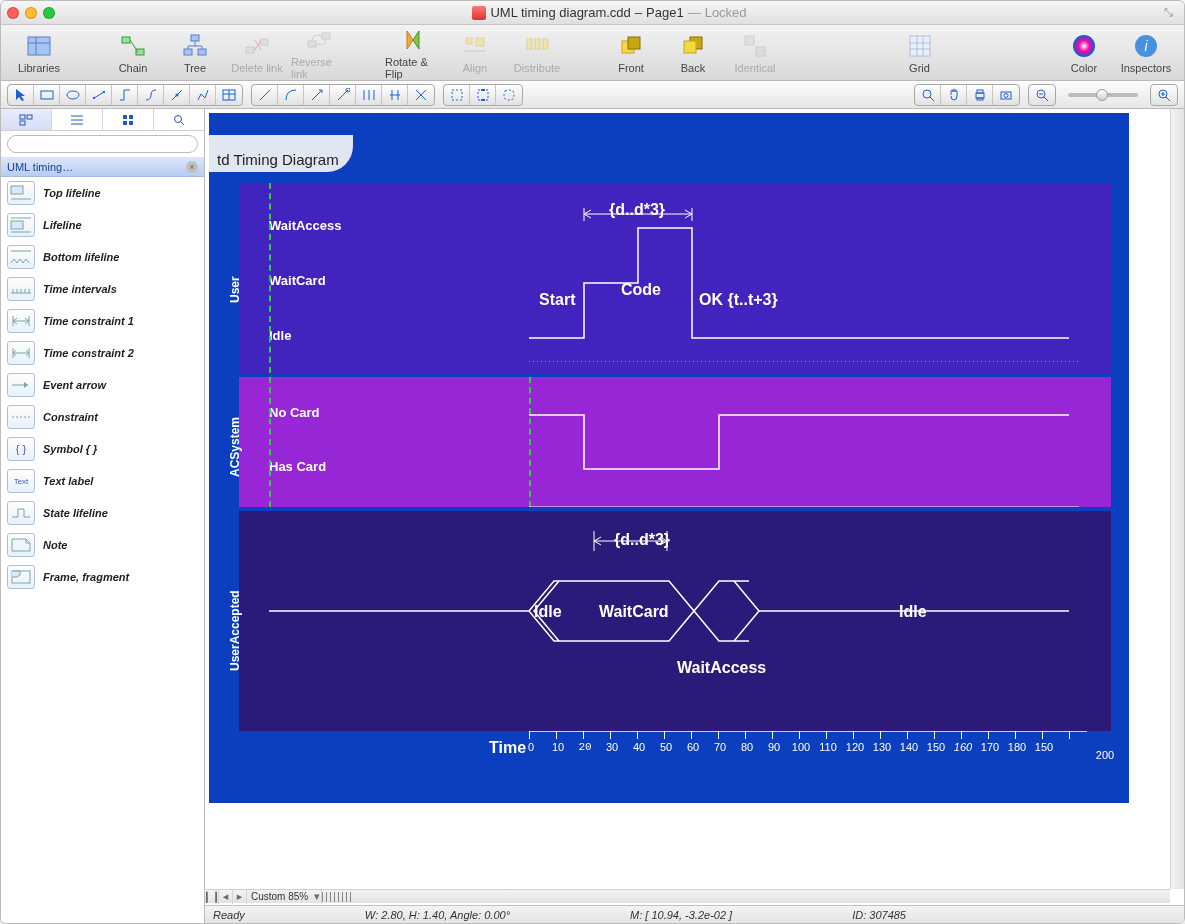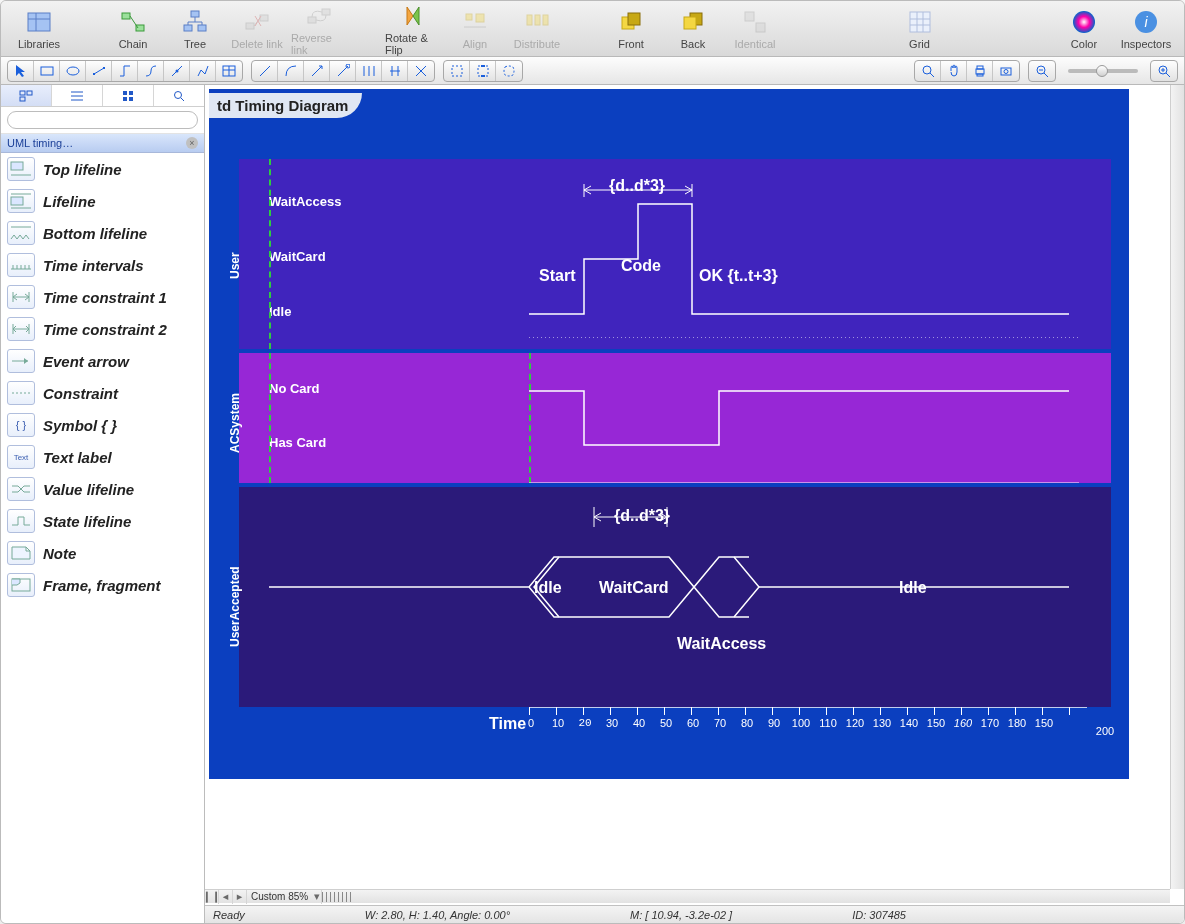--- a/index.html
+++ b/index.html
@@ -36,26 +36,26 @@
 .sidetab.act { background: linear-gradient(#e8eefc,#d4def5); }
 .search-row { padding: 4px 6px; border-bottom: 1px solid #e3e3e3; }
 .search-box { width: 100%; height: 18px; border: 1px solid #bcbcbc; border-radius: 10px; padding: 0 18px 0 20px; font-size: 11px; background: #fff; position: relative; }
 .search-row-wrap { position: relative; }
 .search-lens { position: absolute; left: 12px; top: 6px; color: #8a8a8a; font-size: 10px; }
 .libheader { background: linear-gradient(#d9e6fb,#b8ccf1); color: #1b3f98; font-size: 11px; padding: 3px 6px; display: flex; align-items: center; justify-content: space-between; border-bottom: 1px solid #a8b8da; }
 .libheader .close { width: 12px; height: 12px; border-radius: 50%; background: #c0c0c0; color: #666; font-size: 9px; text-align: center; line-height: 12px; }
 .stencils { flex: 1; overflow: auto; }
 .stencil { display: flex; align-items: center; gap: 8px; padding: 4px 6px; cursor: pointer; }
 .stencil .sicon { width: 28px; height: 24px; background: linear-gradient(#fff,#e8effb); border: 1px solid #b0bedd; border-radius: 3px; display: flex; align-items: center; justify-content: center; color: #3a5db0; font-size: 9px; }
-.stencil .slabel { font-style: italic; font-weight: bold; font-size: 15px; color: #222; }
+.stencil .slabel { font-style: italic; font-weight: bold; font-size: 11px; color: #222; }
 
 .canvas-wrap { flex: 1; background: #fff; position: relative; overflow: hidden; }
 .canvas-scroll { position: absolute; inset: 0; overflow: auto; }
 .canvas-bg { background: #0b3fbf; width: 920px; height: 690px; margin: 4px; position: relative; }
-.td-tab { position: absolute; left: 0; top: 4px; background: #e0e7f3; padding: 4px 14px 4px 8px; font-size: 15px; font-weight: bold; color: #222; border-top-right-radius: 0; border-bottom-right-radius: 26px; }
+.td-tab { position: absolute; left: 0; top: 22px; background: #e0e7f3; padding: 16px 14px 4px 8px; font-size: 15px; font-weight: normal; color: #222; border-top-right-radius: 0; border-bottom-right-radius: 26px; }
 .v-scrollbar { position: absolute; right: 0; top: 0; bottom: 34px; width: 14px; background: linear-gradient(to right,#f3f3f3,#e2e2e2); border-left: 1px solid #cfcfcf; }
 .h-scrollbar { position: absolute; left: 0; right: 14px; bottom: 20px; height: 14px; background: linear-gradient(#f3f3f3,#e2e2e2); border-top: 1px solid #cfcfcf; display: flex; align-items: center; }
 .hbar-seg { width: 14px; height: 14px; display: flex; align-items: center; justify-content: center; color: #6a6a6a; border-right: 1px solid #d5d5d5; }
 .zoom-txt { font-size: 10px; padding: 0 4px; color: #333; }
 .ruler-split { width: 30px; height: 10px; background: repeating-linear-gradient(to right,#888 0 1px,transparent 1px 4px); margin-right: 4px; }
 
 .statusbar { height: 18px; background: linear-gradient(#f4f4f4,#e4e4e4); border-top: 1px solid #c1c1c1; display: flex; align-items: center; font-size: 11px; color: #333; padding: 0 8px; gap: 120px; }
 
 .lane { position: absolute; left: 30px; right: 18px; color: #fff; }
 .lane-label { position: absolute; left: -4px; top: 50%; transform: rotate(-90deg) translate(0,-50%); transform-origin: left top; font-weight: bold; font-size: 12px; white-space: nowrap; }
@@ -64,20 +64,36 @@
 .dashed-v { position: absolute; top: 0; bottom: 0; border-left: 2px dashed #2ecc40; }
 .timeaxis-label { position: absolute; font-size: 11px; color: #fff; text-align: center; }
 
 svg text { font-family: inherit; }
 </style>
 </head>
 <body>
 
 <div class="window">
 
+  <div class="titlebar">
+    <div class="traffic">
+      <div class="dot red"></div>
+      <div class="dot yellow"></div>
+      <div class="dot green"></div>
+    </div>
+    <div class="title-wrap">
+      <span class="file-icon"></span>
+      <span>UML timing diagram.cdd</span>
+      <span> – </span>
+      <span>Page1</span>
+      <span class="title-locked"> — </span>
+      <span class="title-locked">Locked</span>
+    </div>
+    <div class="resizer">⤡</div>
+  </div>
 
   <div class="maintoolbar">
     <div class="tbitem">
         <div class="tbicon">
           <svg width="26" height="26">
             <rect x="2" y="4" width="22" height="18" fill="#a5c3f3" stroke="#5a7fc6"></rect>
             <line x1="2" y1="10" x2="24" y2="10" stroke="#5a7fc6"></line>
             <line x1="10" y1="4" x2="10" y2="22" stroke="#5a7fc6"></line>
           </svg>
         </div>
@@ -516,28 +532,20 @@
             <div class="sicon">
               <span style="font-size:11px;">{ }</span>
             </div>
             <div class="slabel">Symbol { }</div>
           </div>
           <div class="stencil">
             <div class="sicon">
               <span style="font-size:8px;">Text</span>
             </div>
             <div class="slabel">Text label</div>
-          </div>
-          <div class="stencil">
-            <div class="sicon">
-              <svg width="22" height="16">
-                <path d="M2 5 L8 5 L11 8 L8 11 L2 11 M11 8 L14 5 L20 5 M11 8 L14 11 L20 11" stroke="#7a9" fill="none"></path>
-              </svg>
-            </div>
-            <div class="slabel">Value lifeline</div>
           </div>
           <div class="stencil">
             <div class="sicon">
               <svg width="22" height="16">
                 <path d="M2 12 L8 12 L8 4 L14 4 L14 12 L20 12" stroke="#7a9" fill="none"></path>
               </svg>
             </div>
             <div class="slabel">State lifeline</div>
           </div>
           <div class="stencil">

